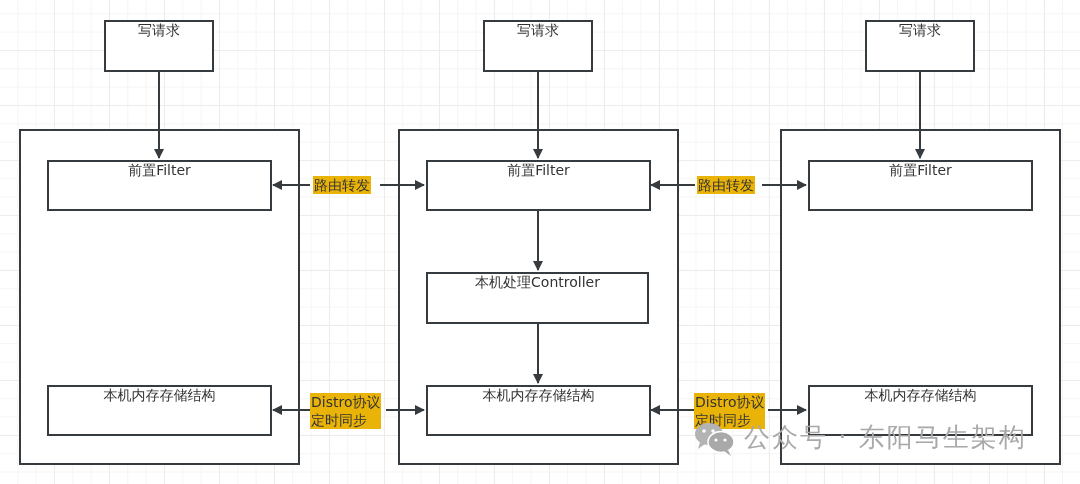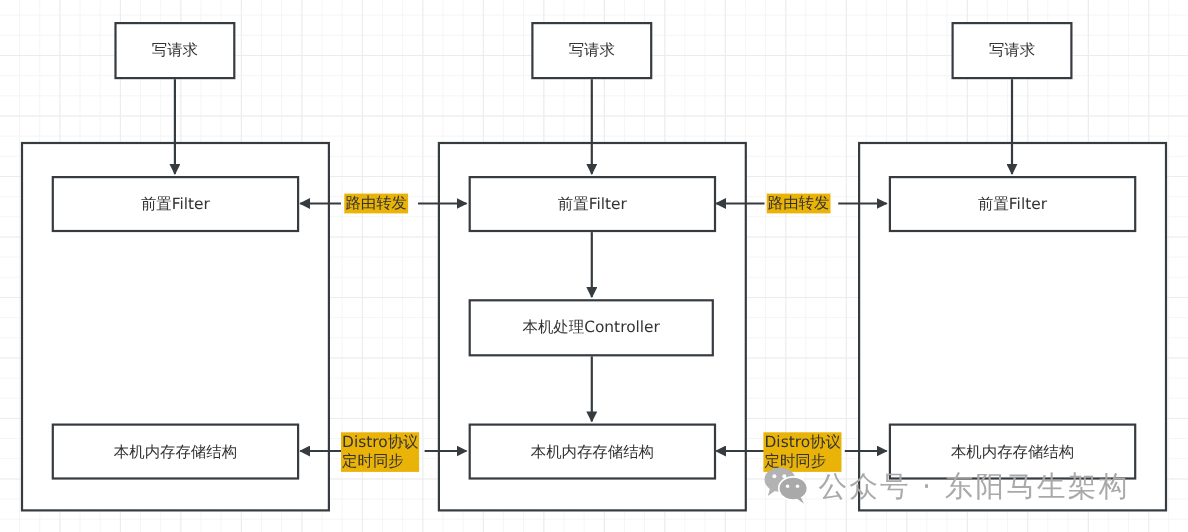--- a/index.html
+++ b/index.html
@@ -12,33 +12,33 @@
       linear-gradient(to right, #f5f5f5 1px, transparent 1px),
       linear-gradient(to bottom, #f5f5f5 1px, transparent 1px);
     background-size: 55px 55px, 55px 55px, 18.33px 18.33px, 18.33px 18.33px;
     background-position: -1px -5px, -1px -5px, -1px -5px, -1px -5px;
     font-family: "DejaVu Sans", "Liberation Sans", sans-serif;
     color: #333333;
   }
   .box {
     position: absolute; box-sizing: border-box;
     background: #ffffff; border: 2px solid #363b40;
-    display: flex; align-items: center; justify-content: center;
+    display: flex; align-items: flex-start; justify-content: center;
     font-size: 14px; color: #333333; white-space: nowrap;
   }
   .outer { background: #ffffff; }
   .label {
     position: absolute; font-size: 14px; color: #333333;
     background: #eab308; text-align: left; line-height: 18px; white-space: nowrap;
     padding: 0 1px;
   }
   svg.wires { position: absolute; left: 0; top: 0; pointer-events: none; }
   .watermark {
     position: absolute; left: 694px; top: 420px; height: 40px;
-    display: flex; align-items: flex-end; gap: 8px;
+    display: flex; align-items: flex-start; gap: 8px;
     color: #a9a9a9; font-size: 26px; letter-spacing: 2px; white-space: nowrap;
   }
   .wm-icon { width: 42px; height: 38px; position: relative; }
 </style>
 </head>
 <body>
 
 <div class="box outer" style="left:19px; top:129px; width:281px; height:336px;"></div>
 <div class="box outer" style="left:398px; top:129px; width:281px; height:336px;"></div>
 <div class="box outer" style="left:780px; top:129px; width:281px; height:336px;"></div>

